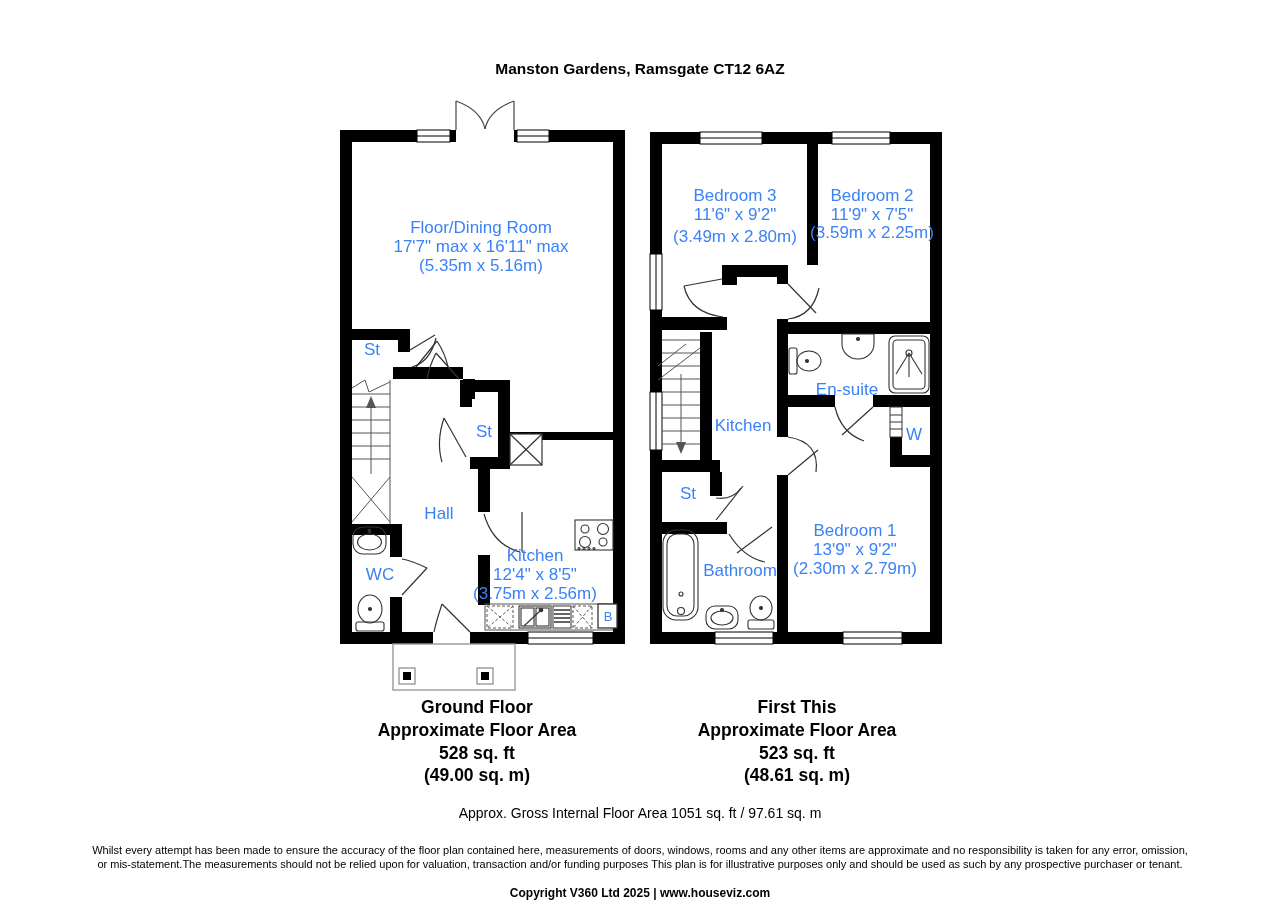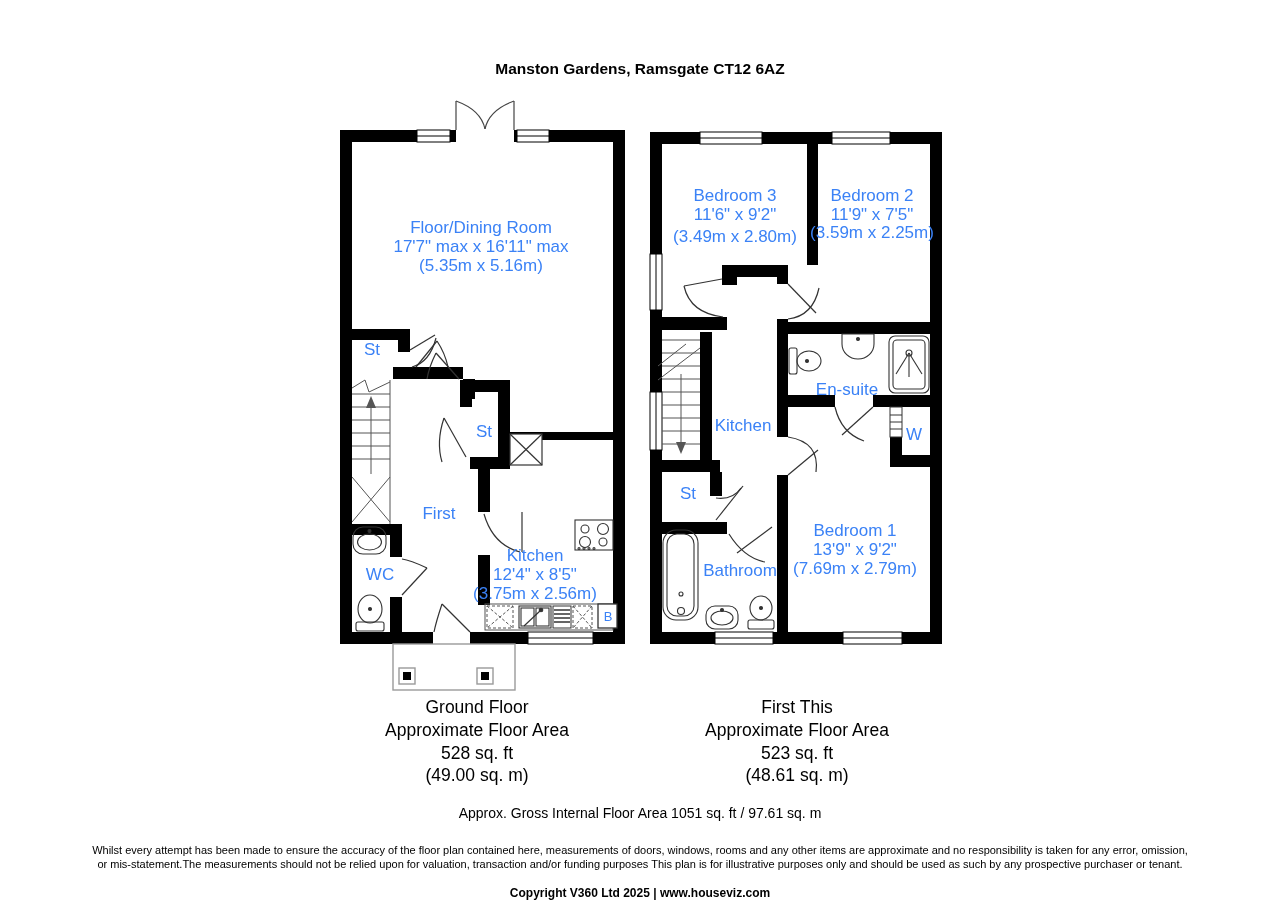--- a/index.html
+++ b/index.html
@@ -5,21 +5,21 @@
   html,body{margin:0;padding:0;background:#fff;}
   #page{position:relative;width:1280px;height:905px;background:#fff;overflow:hidden;
         font-family:"Liberation Sans",sans-serif;color:#000;margin-top:22px;}
   svg.plan{position:absolute;left:0;top:0;width:1280px;height:905px;}
   .lbl{position:absolute;transform:translate(-50%,-50%);white-space:nowrap;
        font-size:17px;line-height:1;color:#3b82f6;}
   .lbl.small{font-size:13px;}
   .title{position:absolute;transform:translate(-50%,-50%);white-space:nowrap;
          font-weight:bold;font-size:15.5px;}
   .cap{position:absolute;transform:translate(-50%,-50%);white-space:nowrap;
-       font-weight:normal;font-size:17.5px;}
+       font-weight:bold;font-size:17.5px;}
   .summary{position:absolute;transform:translate(-50%,-50%);white-space:nowrap;
            font-size:14px;}
   .disc{position:absolute;transform:translate(-50%,-50%);white-space:nowrap;
         font-size:11px;}
   .copy{position:absolute;transform:translate(-50%,-50%);white-space:nowrap;
         font-size:12px;font-weight:bold;text-align:center;}
 </style>
 </head>
 <body>
 
@@ -290,41 +290,41 @@
     </g>
   </svg>
 
   <div class="title" style="left:640px;top:47px">Manston Gardens, Ramsgate CT12 6AZ</div>
 
   <div class="lbl" style="left:481px;top:205px">Floor/Dining Room</div>
   <div class="lbl" style="left:481px;top:224px">17'7" max x 16'11" max</div>
   <div class="lbl" style="left:481px;top:243px">(5.35m x 5.16m)</div>
   <div class="lbl" style="left:372px;top:327px">St</div>
   <div class="lbl" style="left:484px;top:409px">St</div>
-  <div class="lbl" style="left:439px;top:491px">First</div>
+  <div class="lbl" style="left:439px;top:491px">Hall</div>
   <div class="lbl" style="left:380px;top:552px">WC</div>
   <div class="lbl" style="left:535px;top:533px">Kitchen</div>
   <div class="lbl" style="left:535px;top:552px">12'4" x 8'5"</div>
   <div class="lbl" style="left:535px;top:571px">(3.75m x 2.56m)</div>
   <div class="lbl small" style="left:608px;top:594px">B</div>
 
   <div class="lbl" style="left:735px;top:173px">Bedroom 3</div>
   <div class="lbl" style="left:735px;top:192px">11'6" x 9'2"</div>
   <div class="lbl" style="left:735px;top:214px">(3.49m x 2.80m)</div>
   <div class="lbl" style="left:872px;top:173px">Bedroom 2</div>
   <div class="lbl" style="left:872px;top:192px">11'9" x 7'5"</div>
   <div class="lbl" style="left:872px;top:210px">(3.59m x 2.25m)</div>
   <div class="lbl" style="left:847px;top:367px">En-suite</div>
   <div class="lbl" style="left:914px;top:412px">W</div>
   <div class="lbl" style="left:743px;top:403px">Kitchen</div>
   <div class="lbl" style="left:688px;top:471px">St</div>
   <div class="lbl" style="left:740px;top:548px">Bathroom</div>
   <div class="lbl" style="left:855px;top:508px">Bedroom 1</div>
   <div class="lbl" style="left:855px;top:527px">13'9" x 9'2"</div>
-  <div class="lbl" style="left:855px;top:546px">(7.69m x 2.79m)</div>
+  <div class="lbl" style="left:855px;top:546px">(2.30m x 2.79m)</div>
 
   <div class="cap" style="left:477px;top:685px">Ground Floor</div>
   <div class="cap" style="left:477px;top:708px">Approximate Floor Area</div>
   <div class="cap" style="left:477px;top:731px">528 sq. ft</div>
   <div class="cap" style="left:477px;top:753px">(49.00 sq. m)</div>
   <div class="cap" style="left:797px;top:685px">First This</div>
   <div class="cap" style="left:797px;top:708px">Approximate Floor Area</div>
   <div class="cap" style="left:797px;top:731px">523 sq. ft</div>
   <div class="cap" style="left:797px;top:753px">(48.61 sq. m)</div>
 

